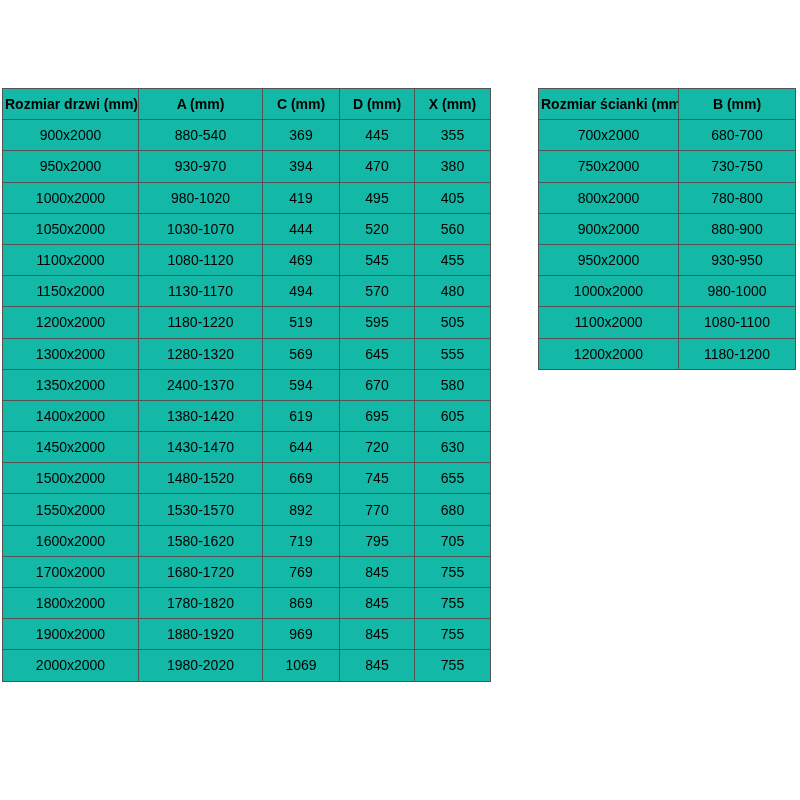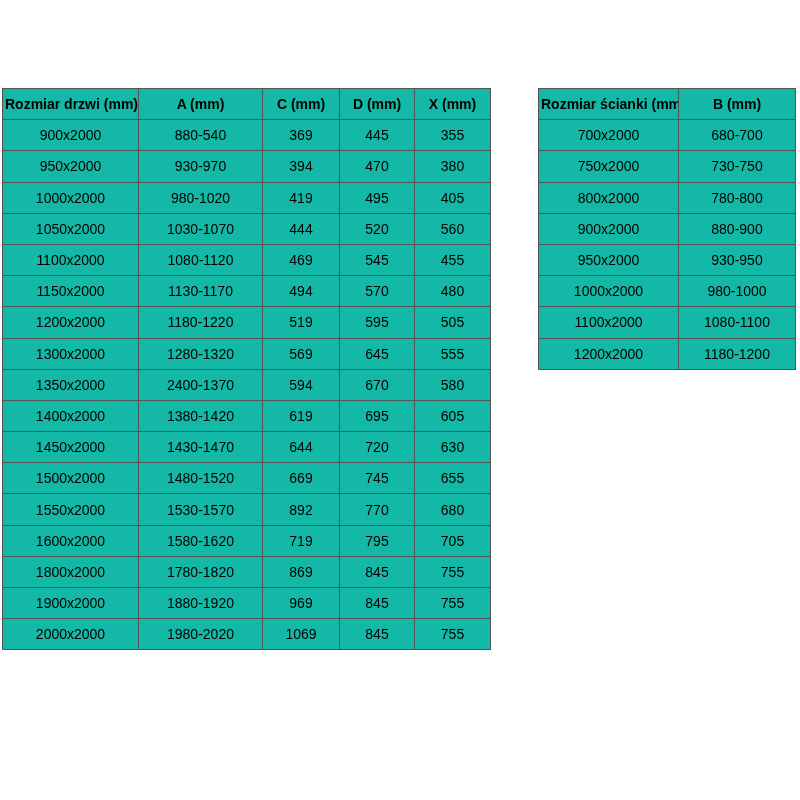--- a/index.html
+++ b/index.html
@@ -166,20 +166,27 @@
           <td>680</td>
         </tr>
         <tr>
           <td>1600x2000</td>
           <td>1580-1620</td>
           <td>719</td>
           <td>795</td>
           <td>705</td>
         </tr>
         <tr>
+          <td>1700x2000</td>
+          <td>1680-1720</td>
+          <td>769</td>
+          <td>845</td>
+          <td>755</td>
+        </tr>
+        <tr>
           <td>1800x2000</td>
           <td>1780-1820</td>
           <td>869</td>
           <td>845</td>
           <td>755</td>
         </tr>
         <tr>
           <td>1900x2000</td>
           <td>1880-1920</td>
           <td>969</td>

